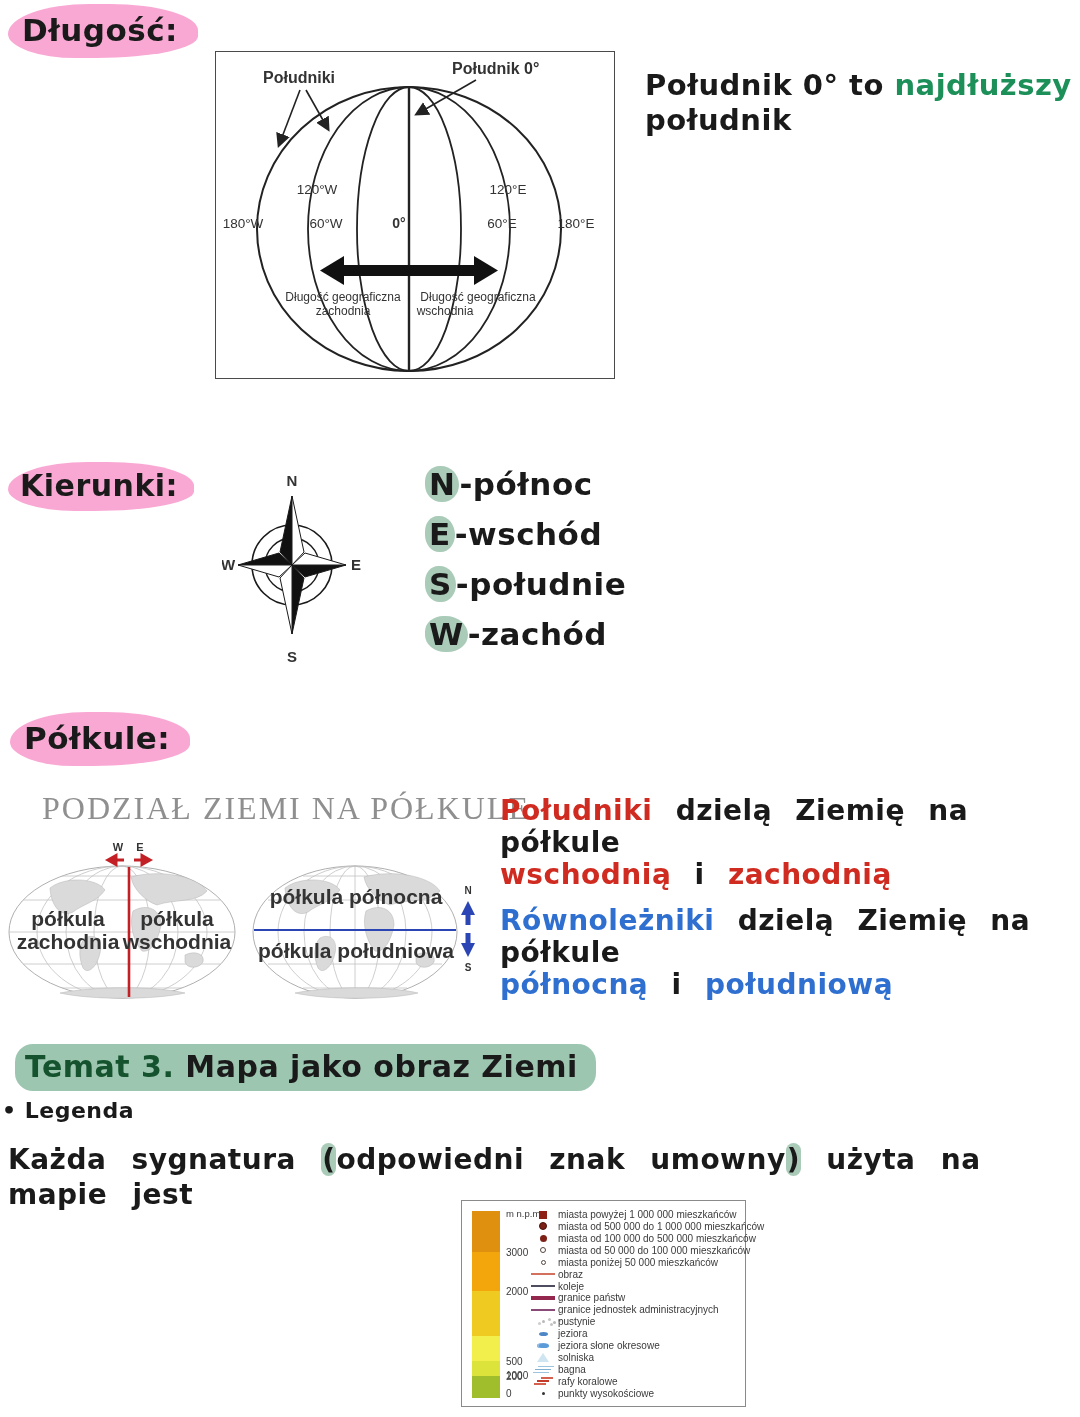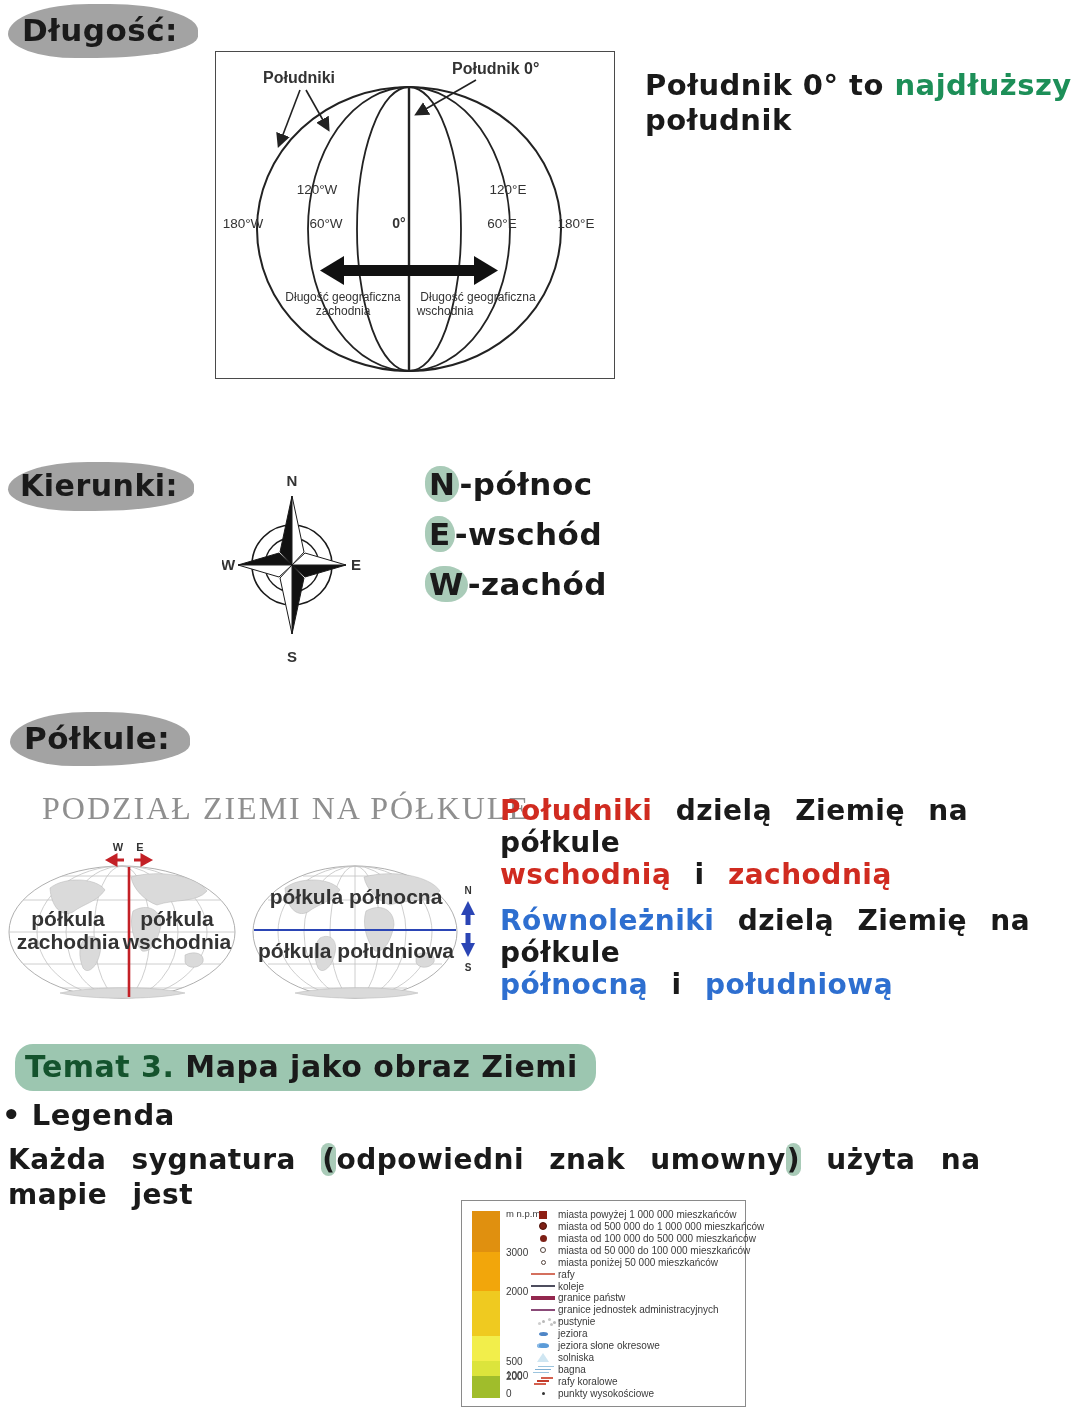--- a/index.html
+++ b/index.html
@@ -4,21 +4,21 @@
 <style>
   * { margin:0; padding:0; box-sizing:border-box; }
   body {
     width:1080px; height:1417px; position:relative; background:#fff; overflow:hidden;
     font-family:"DejaVu Sans", sans-serif; color:#1a1a1a;
   }
   .abs { position:absolute; }
   
   .hw { font-family:"DejaVu Sans", sans-serif; font-weight:bold; letter-spacing:.5px; color:#1a1a1a; }
   .blob {
-    display:inline-block; background:#a3a3a3; padding:8px 20px 10px 14px;
+    display:inline-block; background:#f9a8d4; padding:8px 20px 10px 14px;
     border-radius:48% 52% 60% 40% / 62% 55% 45% 50%;
     font-size:31px;
   }
   .green-word { color:#1d8f58; }
   .dark-green { color:#14532d; }
   .red-word { color:#d02b20; }
   .blue-word { color:#2e6fd0; }
 
   
   .diagram-box { left:215px; top:51px; width:400px; height:328px; border:1.5px solid #4a4a4a; background:#fff; }
@@ -149,20 +149,23 @@
 </div>
 
 <div class="abs hw" style="left:425px; top:466px;">
   <div class="dir-row">
     <span class="dir-letter">N</span><span>-</span><span>północ</span>
   </div>
   <div class="dir-row">
     <span class="dir-letter">E</span><span>-</span><span>wschód</span>
   </div>
   <div class="dir-row">
+    <span class="dir-letter">S</span><span>-</span><span>południe</span>
+  </div>
+  <div class="dir-row">
     <span class="dir-letter">W</span><span>-</span><span>zachód</span>
   </div>
 </div>
 
 <div class="abs" style="left:10px; top:712px;">
   <span class="blob hw" style="font-size:31px;">Półkule:</span>
 </div>
 
 <div class="abs serif-title" style="left:42px; top:790px;">PODZIAŁ ZIEMI NA PÓŁKULE</div>
 
@@ -263,21 +266,21 @@
     <span class="blue-word">południową</span>
   </div>
 </div>
 
 <div class="abs" style="left:15px; top:1044px;">
   <span class="temat-band hw">
     <span class="dark-green">Temat 3.</span><span> Mapa jako obraz Ziemi</span>
   </span>
 </div>
 
-<div class="abs hw" style="left:2px; top:1098px; font-size:29px;">
+<div class="abs hw" style="left:2px; top:1098px; font-size:22px;">
   <span>•</span>
   <span>Legenda</span>
 </div>
 
 <div class="abs hw para" style="left:8px; top:1142px; width:1060px;">
   <div><span>Każda sygnatura </span><span class="paren-hl">(</span><span>odpowiedni znak umowny</span><span class="paren-hl">)</span><span> użyta na mapie jest</span></div>
 </div>
 
 <div class="abs legend-panel">
   <div class="scale-bar">
@@ -324,21 +327,21 @@
     <div class="legend-row">
         <span class="sym-cell">
           <i class="s-city5"></i>
         </span>
         <span class="lbl">miasta poniżej 50 000 mieszkańców</span>
       </div>
     <div class="legend-row">
         <span class="sym-cell">
           <i class="s-road"></i>
         </span>
-        <span class="lbl">rafy</span>
+        <span class="lbl">obraz</span>
       </div>
     <div class="legend-row">
         <span class="sym-cell">
           <i class="s-rail"></i>
         </span>
         <span class="lbl">koleje</span>
       </div>
     <div class="legend-row">
         <span class="sym-cell">
           <i class="s-border1"></i>

